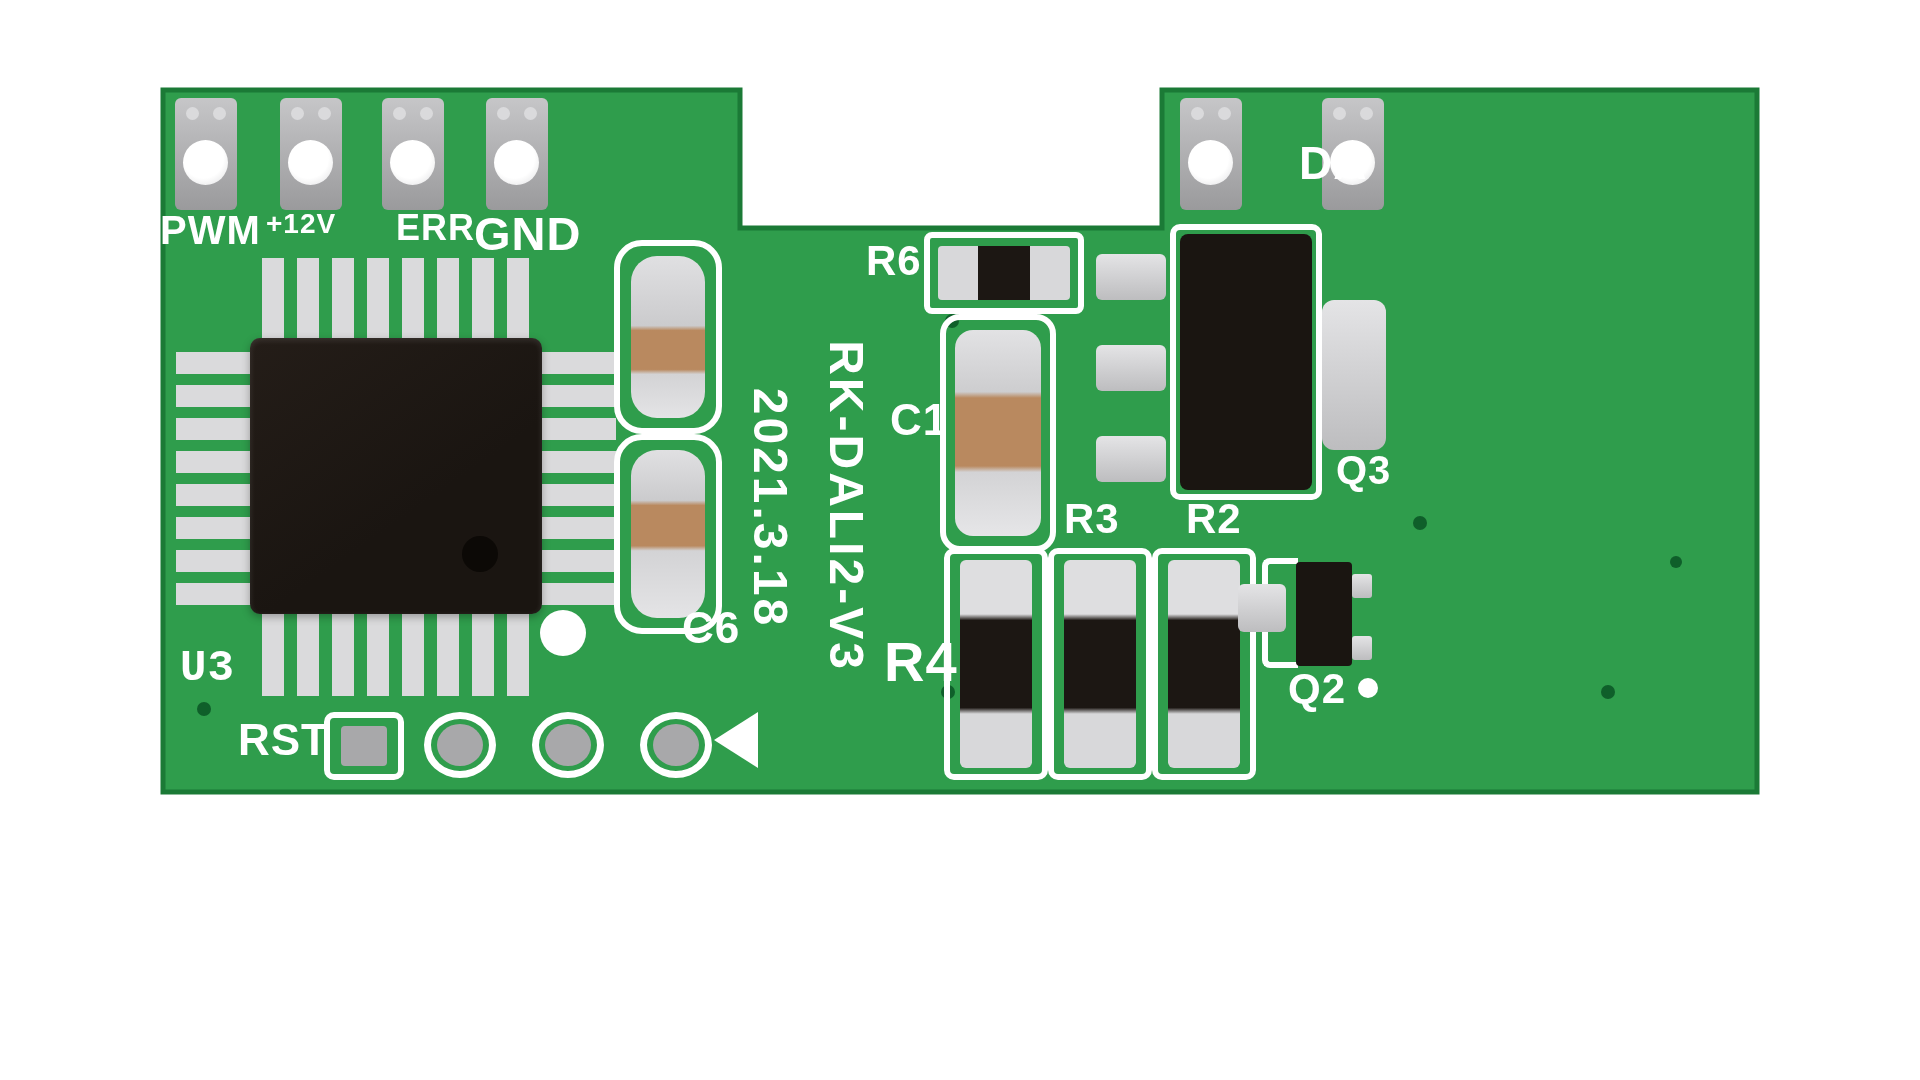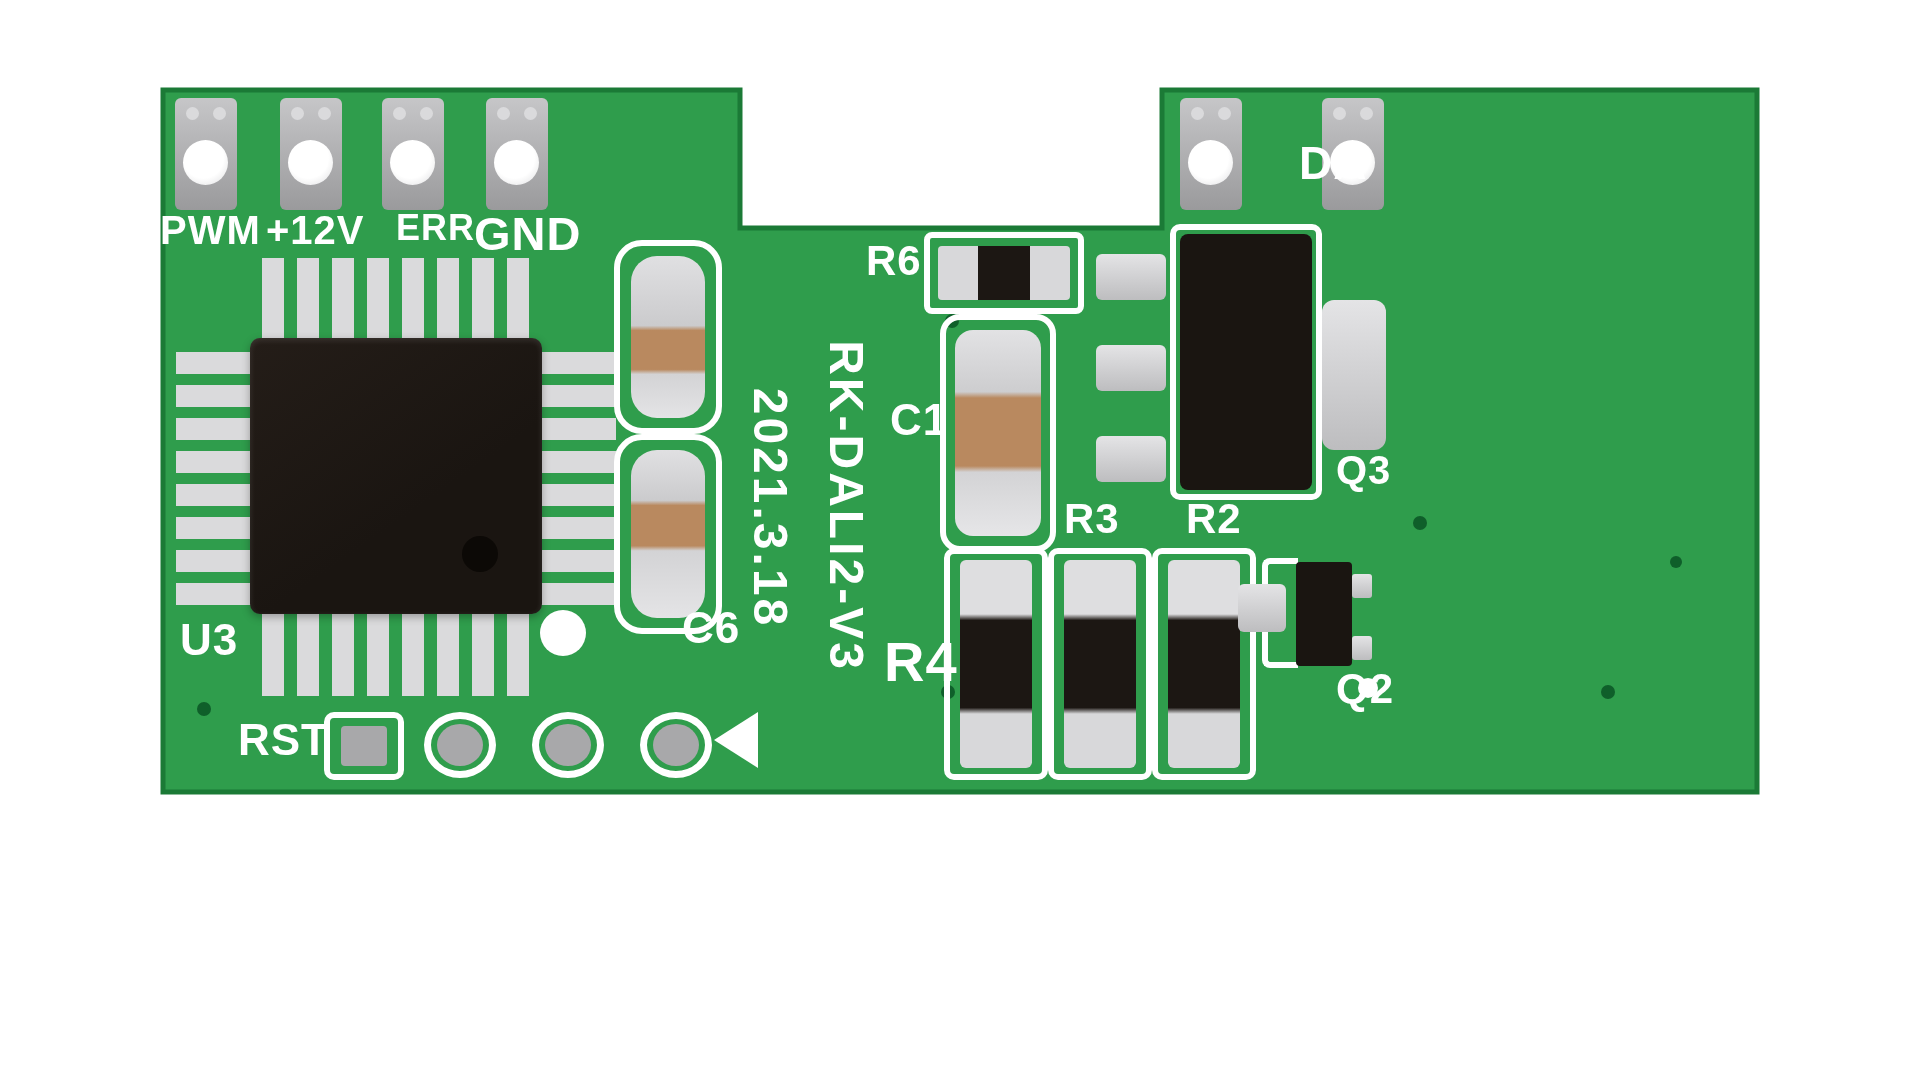--- a/index.html
+++ b/index.html
@@ -107,21 +107,21 @@
     <span class="hole-sm r"></span>
     <span class="hole-lg"></span>
   </div>
   <div class="tpad" style="left:486px; top:98px;">
     <span class="hole-sm l"></span>
     <span class="hole-sm r"></span>
     <span class="hole-lg"></span>
   </div>
 
   <div class="lbl" style="left:160px; top:210px; font-size:40px;">PWM</div>
-  <div class="lbl" style="left:266px; top:210px; font-size:40px;">+12V</div>
+  <div class="lbl" style="left:266px; top:210px; font-size:28px;">+12V</div>
   <div class="lbl" style="left:396px; top:210px; font-size:36px;">ERR</div>
   <div class="lbl" style="left:474px; top:210px; font-size:47px;">GND</div>
 
   <div class="tpad" style="left:1180px; top:98px;">
     <span class="hole-sm l"></span>
     <span class="hole-sm r"></span>
     <span class="hole-lg"></span>
   </div>
   <div class="tpad" style="left:1322px; top:98px;">
     <span class="hole-sm l"></span>
@@ -130,21 +130,21 @@
   </div>
   <div class="lbl" style="left:1299px; top:140px; font-size:46px;">DA</div>
 
   <div class="leads-h" style="left:262px; top:258px;"></div>
   <div class="leads-h" style="left:262px; top:612px;"></div>
   <div class="leads-v" style="left:176px; top:352px;"></div>
   <div class="leads-v" style="left:540px; top:352px;"></div>
   <div class="chip">
     <span class="dimple"></span>
   </div>
-  <div class="lbl" style="left:180px; top:618px; font-size:44px;">U3</div>
+  <div class="lbl" style="left:180px; top:646px; font-size:44px;font-family:Liberation Mono, monospace;">U3</div>
   <div class="silkdot" style="left:540px; top:610px; width:46px; height:46px;"></div>
 
   <div class="lbl" style="left:238px; top:718px; font-size:44px;">RST</div>
   <div class="sqpad">
     <span class="sqpad-inner"></span>
   </div>
   <div class="rpad" style="left:424px;">
     <span class="rpad-inner"></span>
   </div>
   <div class="rpad" style="left:532px;">
@@ -188,16 +188,16 @@
   <div class="silkbox" style="left:1048px; top:548px; width:104px; height:232px; border-radius:10px;"></div>
   <div class="vres-body" style="left:1064px;"></div>
   <div class="silkbox" style="left:1152px; top:548px; width:104px; height:232px; border-radius:10px;"></div>
   <div class="vres-body" style="left:1168px;"></div>
 
   <div class="q2bracket"></div>
   <div class="pad silver" style="left:1238px; top:584px; width:48px; height:48px; border-radius:6px;"></div>
   <div class="black-body" style="left:1296px; top:562px; width:56px; height:104px; border-radius:4px;"></div>
   <div class="pad silver" style="left:1352px; top:574px; width:20px; height:24px; border-radius:3px;"></div>
   <div class="pad silver" style="left:1352px; top:636px; width:20px; height:24px; border-radius:3px;"></div>
-  <div class="lbl" style="left:1336px; top:668px;text-align:center;">Q2</div>
+  <div class="lbl" style="left:1288px; top:668px;text-align:center;">Q2</div>
   <div class="silkdot" style="left:1358px; top:678px; width:20px; height:20px;"></div>
 
 </div>
 
 </body></html>

